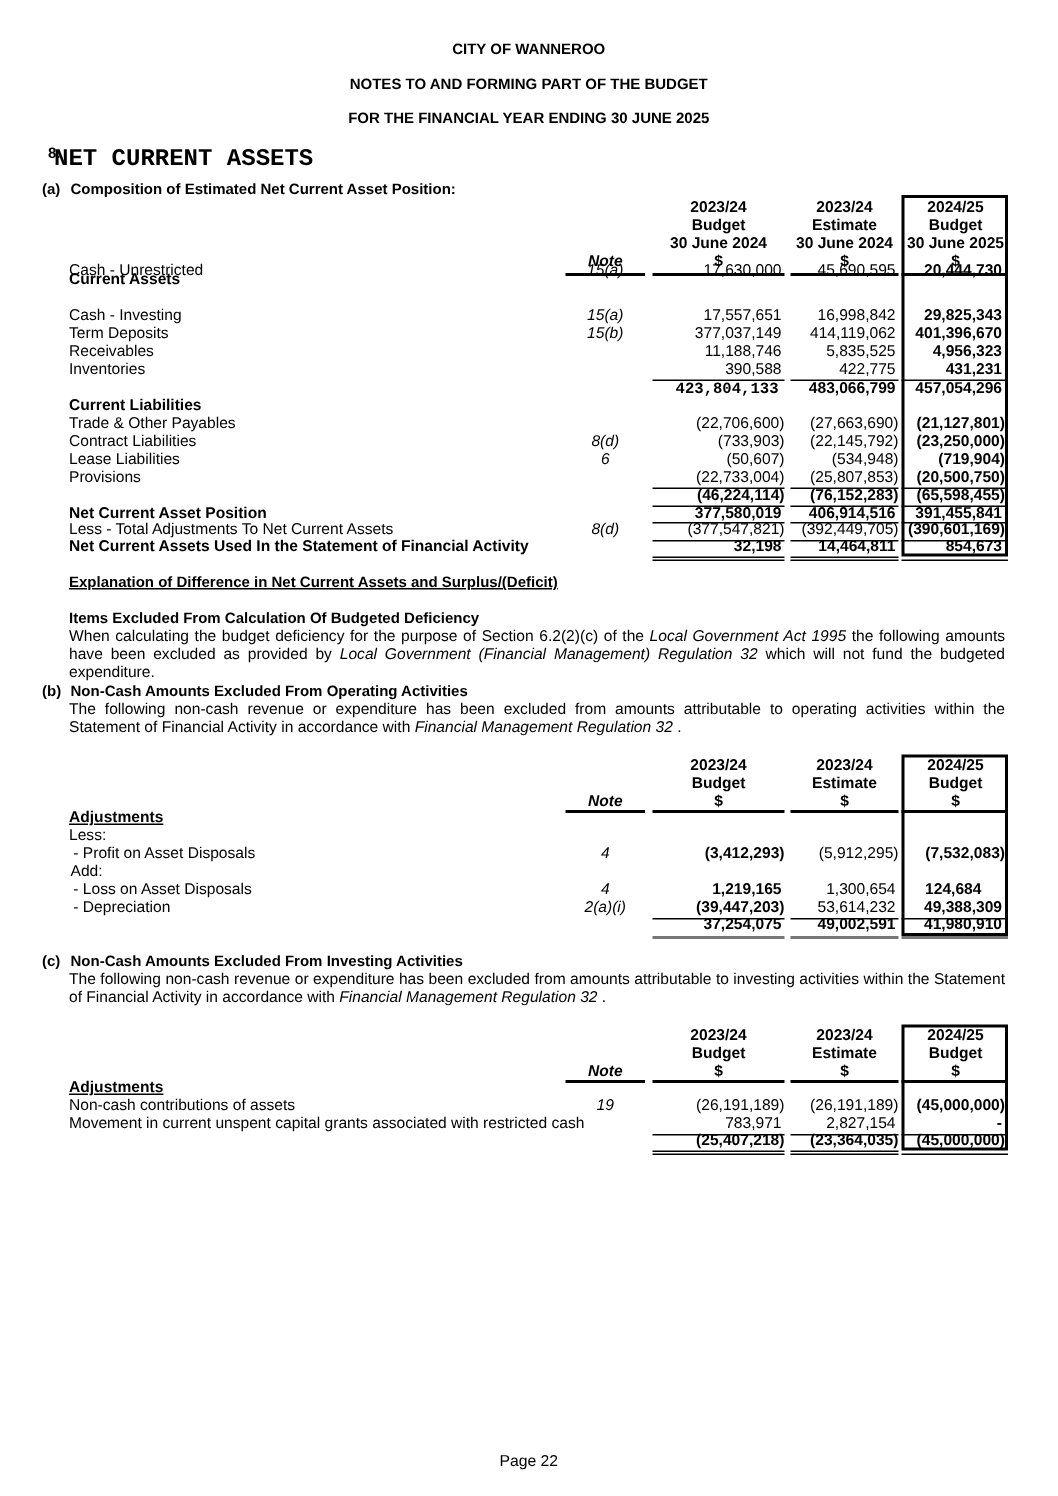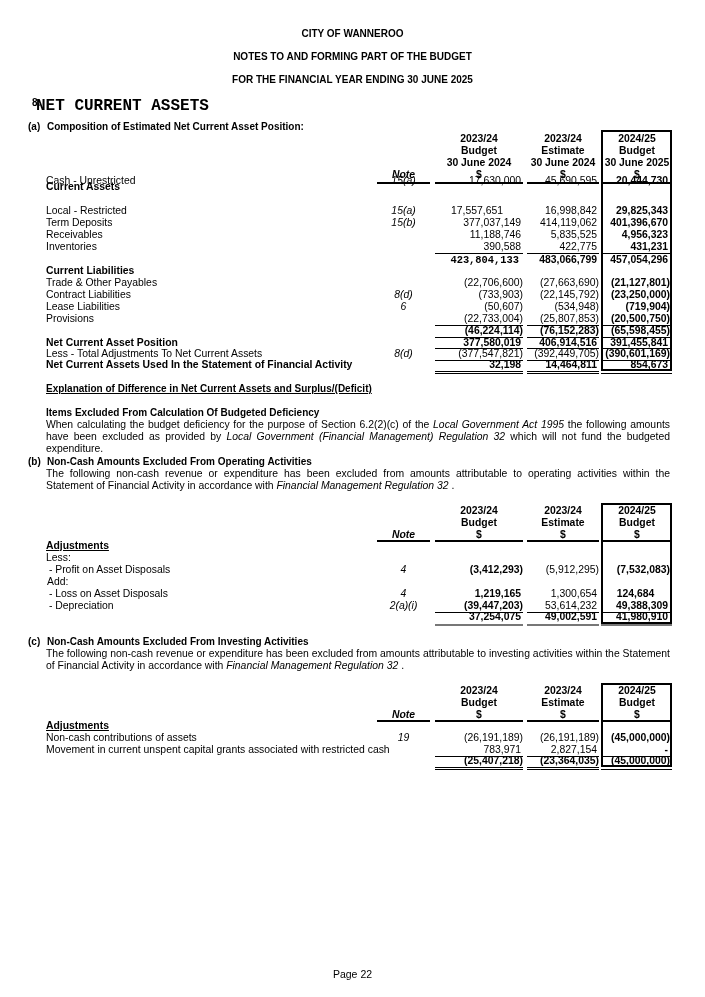--- a/index.html
+++ b/index.html
@@ -62,23 +62,23 @@
 </div>
 
 <div class="row" style="top:175px;">
   <span class="lbl">Cash - Unrestricted</span>
   <span class="note" style="left:377px;width:53px;">15(a)</span>
   <span class="num" style="left:435px;width:86px;">17,630,000</span>
   <span class="num" style="left:527px;width:70px;">45,690,595</span>
   <span class="num bold" style="left:603px;width:65px;">20,444,730</span>
 </div>
 <div class="row" style="top:205px;">
-  <span class="lbl">Local - Restricted</span>
+  <span class="lbl">Cash - Investing</span>
   <span class="note" style="left:377px;width:53px;">15(a)</span>
-  <span class="num" style="left:417px;width:86px;text-align:right;">17,557,651</span>
+  <span class="num" style="left:435px;width:86px;text-align:right;">17,557,651</span>
   <span class="num" style="left:527px;width:70px;">16,998,842</span>
   <span class="num bold" style="left:603px;width:65px;">29,825,343</span>
 </div>
 <div class="row" style="top:217px;">
   <span class="lbl">Term Deposits</span>
   <span class="note" style="left:377px;width:53px;">15(b)</span>
   <span class="num" style="left:435px;width:86px;">377,037,149</span>
   <span class="num" style="left:527px;width:70px;">414,119,062</span>
   <span class="num bold" style="left:603px;width:65px;">401,396,670</span>
 </div>

